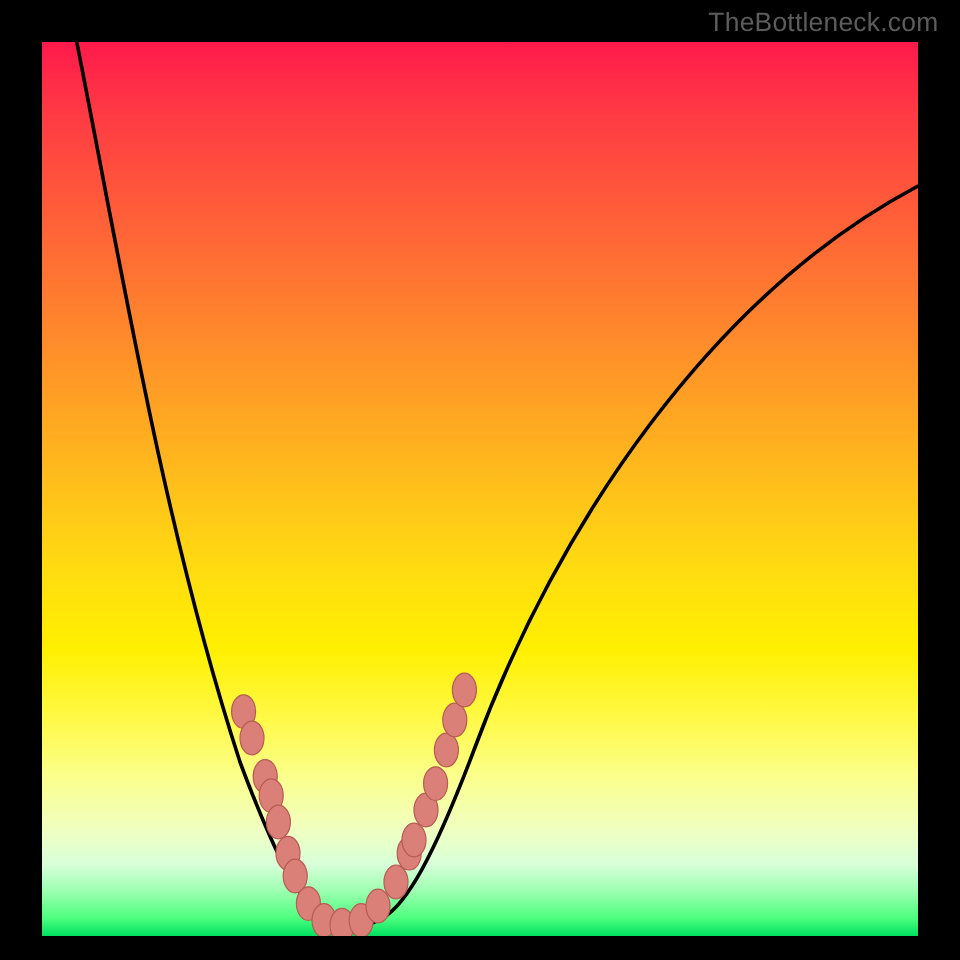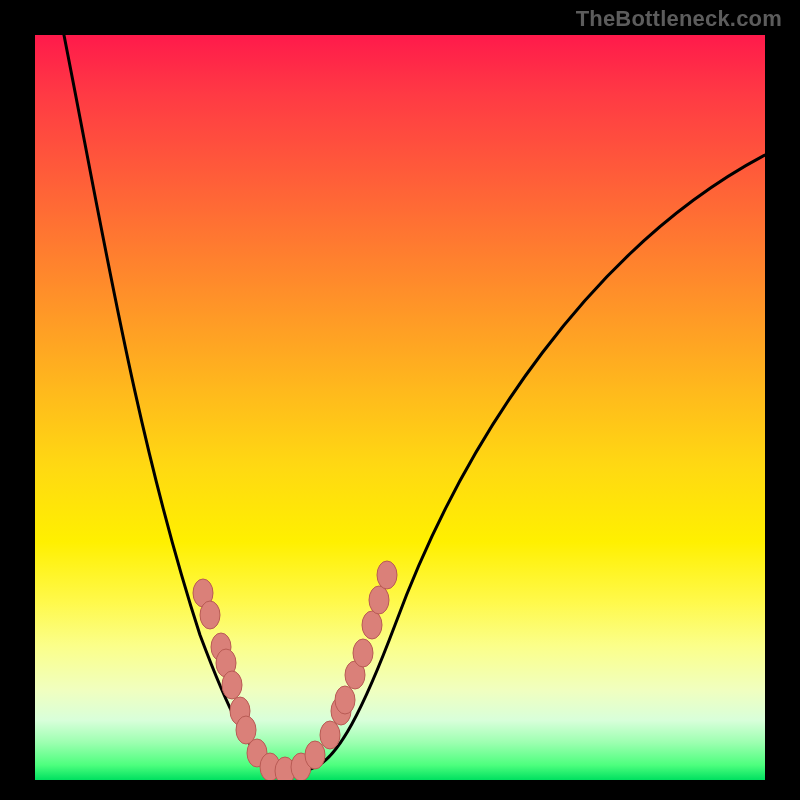--- a/index.html
+++ b/index.html
@@ -51,21 +51,21 @@
     inset: 0;
     width: 730px;
     height: 745px;
   }
   .watermark {
     position: absolute;
     top: 6px;
     right: 18px;
     font-family: Arial, Helvetica, sans-serif;
     font-size: 22px;
-    font-weight: 700;
+    font-weight: 400;
     color: #5c5c5c;
     letter-spacing: 0.2px;
   }
 </style>
 </head>
 <body>
 
 <div class="frame">
   <div class="watermark">TheBottleneck.com</div>
   <div class="plot">

